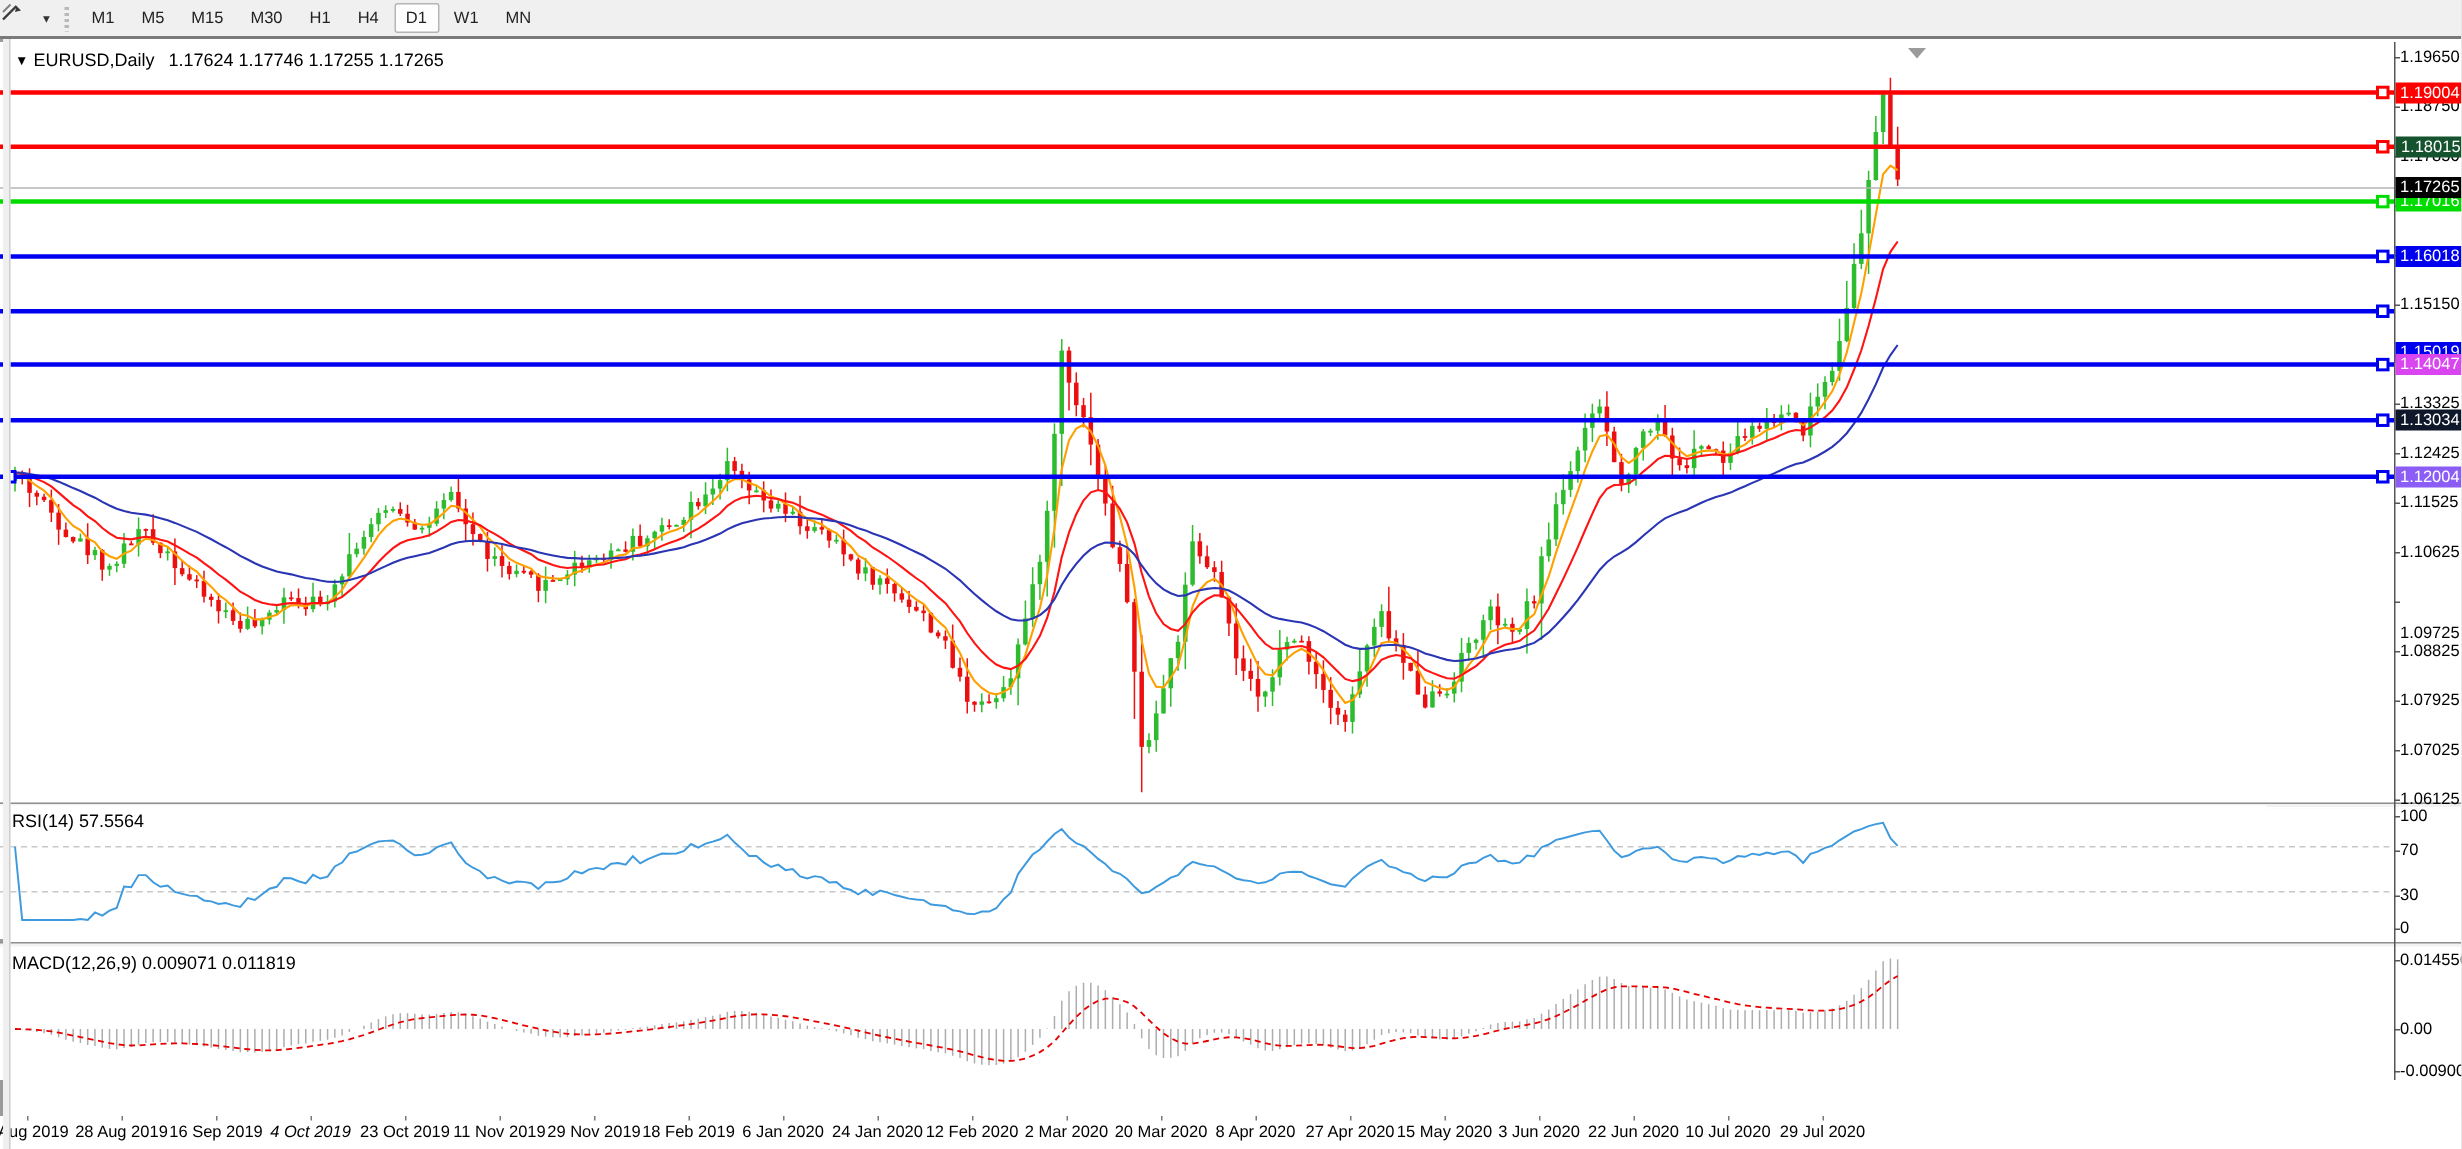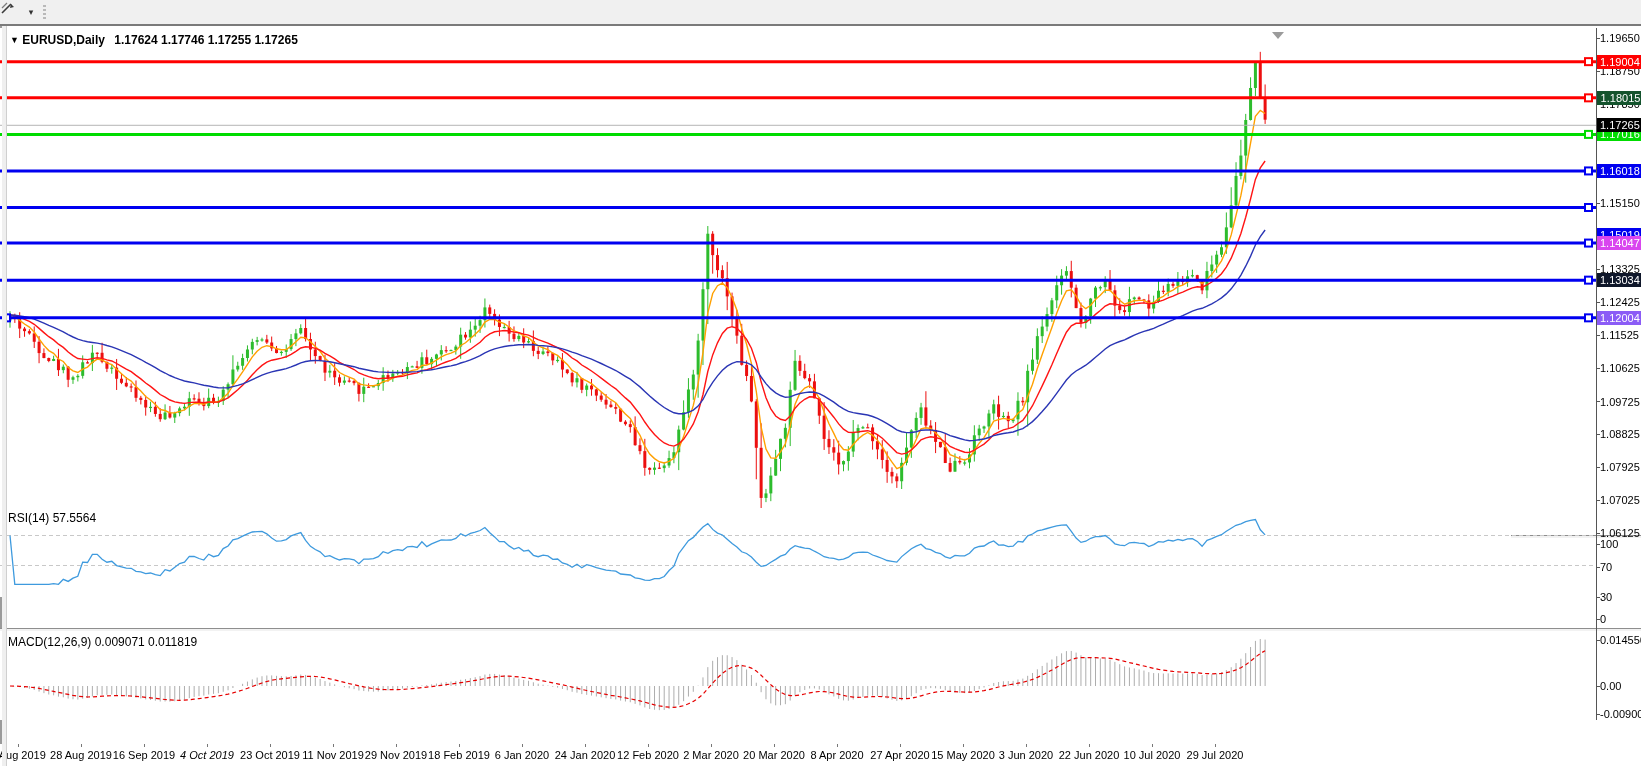--- a/index.html
+++ b/index.html
@@ -22,21 +22,21 @@
   .pane{position:absolute;left:0;background:#fff;}
   svg{position:absolute;left:0;top:0;}
   
   .sep{position:absolute;left:0;width:1641px;height:4px;background:#f2f2f2;
        border-top:1px solid #8e8e8e;border-bottom:1px solid #fff;box-sizing:border-box;cursor:row-resize;}
   .tick{position:absolute;left:1600px;font-size:11px;color:#000;white-space:nowrap;}
   .tickdash{position:absolute;left:1596px;width:4px;height:1px;background:#555;}
   .plabel{position:absolute;left:1597px;width:44px;height:14px;line-height:14px;font-size:11px;
           color:#fff;padding-left:3px;box-sizing:border-box;white-space:nowrap;}
   
-  .chtitle{position:absolute;font-size:12px;font-weight:700;color:#000;white-space:nowrap;}
+  .chtitle{position:absolute;font-size:12px;font-weight:400;color:#000;white-space:nowrap;}
   .indtitle{position:absolute;font-size:12px;color:#000;white-space:nowrap;font-weight:400;}
   .tri{position:absolute;width:0;height:0;border-left:6px solid transparent;border-right:6px solid transparent;
        border-top:7px solid #9b9b9b;}
   
   #dates{position:absolute;left:0;top:718px;width:1641px;height:24px;background:#fff;}
   .dlabel{position:absolute;top:5px;font-size:11px;color:#000;white-space:nowrap;transform:translateX(-50%);}
   .dtick{position:absolute;top:0;width:1px;height:3px;background:#777;}
 </style>
 </head>
 <body>
@@ -46,20 +46,31 @@
   <div id="toolbar">
     <div class="tool-icon">
       <svg width="16" height="16" viewBox="0 0 16 16">
         <path d="M2 13 L11 4" stroke="#3a3a3a" stroke-width="1.6" fill="none"></path>
         <path d="M11 4 l-1 4 l4 -1 z" fill="#3a3a3a"></path>
         <path d="M2 8 L7 3" stroke="#7d7d7d" stroke-width="1.2" fill="none"></path>
       </svg>
     </div>
     <div class="tool-caret">▾</div>
     <div class="grip"></div>
+    <div id="tfbtns" style="display:flex;align-items:center;">
+        <div class="tfbtn">M1</div>
+        <div class="tfbtn">M5</div>
+        <div class="tfbtn">M15</div>
+        <div class="tfbtn">M30</div>
+        <div class="tfbtn">H1</div>
+        <div class="tfbtn">H4</div>
+        <div class="tfbtn active">D1</div>
+        <div class="tfbtn">W1</div>
+        <div class="tfbtn">MN</div>
+      </div>
   </div>
 
   <div id="chartwin">
 
     <div class="pane" id="pricePane" style="top:2px;height:507px;width:1641px;">
       <svg id="priceSvg" width="1596" height="507">
           <line x1="10" y1="283.21808502786394" x2="10" y2="299.6977797173588" stroke="#2dbc2d" stroke-width="1"></line>
           <rect x="8.5" y="286.9758728575104" width="3" height="5.576127142489327" fill="#2dbc2d"></rect>
           <line x1="14.846" y1="285.68093342529005" x2="14.846" y2="294.9528256620641" stroke="#ec0f0f" stroke-width="1"></line>
           <rect x="13.346" y="286.9758728575104" width="3" height="4.076202049151391" fill="#ec0f0f"></rect>
@@ -604,21 +615,21 @@
       <div class="chtitle" style="left:10px;top:5px;">
         <span style="font-size:9px;vertical-align:1px;">▼</span>
         <span>EURUSD,Daily</span>
         <span style="margin-left:6px;">1.17624 1.17746 1.17255 1.17265</span>
       </div>
       <div class="tri" style="left:1272px;top:4px;"></div>
     </div>
 
     <div class="sep" style="top:509px;"></div>
 
-    <div class="pane" id="rsiPane" style="top:482px;height:89px;width:1511px;">
+    <div class="pane" id="rsiPane" style="top:511px;height:89px;width:1511px;">
       <svg id="rsiSvg" width="1596" height="89">
           <line x1="0" y1="27.5" x2="1596" y2="27.5" stroke="#c8c8c8" stroke-width="1" stroke-dasharray="4 3"></line>
           <line x1="0" y1="57.5" x2="1596" y2="57.5" stroke="#c8c8c8" stroke-width="1" stroke-dasharray="4 3"></line>
           <polyline points="10.0,27.5 14.8,76.3 19.7,76.3 24.5,76.3 29.4,76.3 34.2,76.3 39.1,76.3 43.9,76.3 48.8,76.3 53.6,75.7 58.5,76.3 63.3,71.3 68.2,73.4 73.0,70.1 77.8,68.3 82.7,54.1 87.5,54.5 92.4,46.4 97.2,46.4 102.1,51.2 106.9,54.2 111.8,53.3 116.6,57.6 121.5,58.9 126.3,60.1 131.2,60.3 136.0,63.3 140.8,63.9 145.7,65.6 150.5,65.0 155.4,66.6 160.2,67.6 165.1,61.7 169.9,63.0 174.8,59.2 179.6,55.5 184.5,54.2 189.3,48.3 194.1,48.5 199.0,50.5 203.8,52.0 208.7,46.2 213.5,48.7 218.4,47.4 223.2,40.6 228.1,38.0 232.9,31.9 237.8,30.7 242.6,28.2 247.5,25.8 252.3,24.0 257.1,23.6 262.0,23.4 266.8,25.8 271.7,30.1 276.5,33.2 281.4,32.8 286.2,31.6 291.1,27.9 295.9,26.1 300.8,24.6 305.6,32.3 310.5,38.3 315.3,41.5 320.1,43.8 325.0,48.6 329.8,47.6 334.7,50.1 339.5,52.0 344.4,50.7 349.2,50.9 354.1,51.8 358.9,55.7 363.8,51.1 368.6,51.1 373.4,50.7 378.3,48.6 383.1,43.7 388.0,45.3 392.8,42.6 397.7,41.6 402.5,42.5 407.4,38.8 412.2,38.4 417.1,39.5 421.9,33.8 426.8,38.6 431.6,35.9 436.4,33.9 441.3,32.0 446.1,32.2 451.0,32.0 455.8,30.4 460.7,25.7 465.5,28.1 470.4,25.4 475.2,24.1 480.1,22.5 484.9,19.5 489.8,24.7 494.6,28.9 499.4,33.7 504.3,33.7 509.1,37.9 514.0,41.0 518.8,39.4 523.7,43.1 528.5,42.3 533.4,47.3 538.2,48.7 543.1,47.1 547.9,47.9 552.8,51.3 557.6,51.0 562.4,55.0 567.3,56.3 572.1,59.3 577.0,56.2 581.8,59.7 586.7,56.7 591.5,57.9 596.4,59.7 601.2,60.8 606.1,62.1 610.9,62.7 615.8,63.1 620.6,66.0 625.4,66.5 630.3,67.0 635.1,69.8 640.0,70.6 644.8,72.2 649.7,72.4 654.5,70.7 659.4,70.7 664.2,68.5 669.1,62.5 673.9,58.2 678.7,45.7 683.6,39.1 688.4,32.7 693.3,29.4 698.1,24.0 703.0,19.0 707.8,15.7 712.7,21.4 717.5,25.1 722.4,27.0 727.2,31.2 732.1,35.6 736.9,39.0 741.7,43.8 746.6,45.5 751.4,49.0 756.3,54.2 761.1,58.4 766.0,57.5 770.8,54.3 775.7,51.4 780.5,48.1 785.4,46.4 790.2,41.0 795.1,37.6 799.9,39.0 804.7,40.1 809.6,40.6 814.4,43.2 819.3,45.7 824.1,48.7 829.0,49.8 833.8,50.4 838.7,51.9 843.5,51.2 848.4,49.2 853.2,45.4 858.1,44.4 862.9,44.2 867.7,44.3 872.6,47.0 877.4,48.6 882.3,50.5 887.1,52.5 892.0,53.3 896.8,54.1 901.7,48.6 906.5,44.7 911.4,40.7 916.2,38.2 921.0,36.2 925.9,40.6 930.7,41.7 935.6,44.4 940.4,45.5 945.3,48.8 950.1,50.4 955.0,47.4 959.8,47.8 964.7,47.8 969.5,45.3 974.4,40.1 979.2,38.5 984.0,38.0 988.9,34.9 993.7,32.9 998.6,37.1 1003.4,36.9 1008.3,38.7 1013.1,38.1 1018.0,33.4 1022.8,34.0 1027.7,27.8 1032.5,26.0 1037.4,22.9 1042.2,21.8 1047.0,20.5 1051.9,19.2 1056.7,17.9 1061.6,17.1 1066.4,16.8 1071.3,23.3 1076.1,30.1 1081.0,34.4 1085.8,33.2 1090.7,30.3 1095.5,28.7 1100.3,28.6 1105.2,27.5 1110.0,31.1 1114.9,35.8 1119.7,37.1 1124.6,37.7 1129.4,34.8 1134.3,34.4 1139.1,35.1 1144.0,35.5 1148.8,38.5 1153.7,36.6 1158.5,33.7 1163.3,34.2 1168.2,32.1 1173.0,33.0 1177.9,31.4 1182.7,32.5 1187.6,30.9 1192.4,30.6 1197.3,33.4 1202.1,38.3 1207.0,32.3 1211.8,30.7 1216.7,28.3 1221.5,26.7 1226.3,23.2 1231.2,20.2 1236.0,17.3 1240.9,15.8 1245.7,13.7 1250.6,12.4 1255.4,11.5 1260.3,21.8 1265.1,26.9" fill="none" stroke="#3e9ade" stroke-width="1.3"></polyline>
         </svg>
       <div class="indtitle" style="left:8px;top:3px;">RSI(14) 57.5564</div>
     </div>
 
     <div class="sep" style="top:602px;"></div>
 
@@ -951,21 +962,21 @@
       <div class="tick" style="top: 204.555px;">1.14225</div>
       <div class="tickdash" style="top: 243.495px;"></div>
       <div class="tick" style="top: 237.495px;">1.13325</div>
       <div class="tickdash" style="top: 276.435px;"></div>
       <div class="tick" style="top: 270.435px;">1.12425</div>
       <div class="tickdash" style="top: 309.375px;"></div>
       <div class="tick" style="top: 303.375px;">1.11525</div>
       <div class="tickdash" style="top: 342.315px;"></div>
       <div class="tick" style="top: 336.315px;">1.10625</div>
       <div class="tickdash" style="top: 375.255px;"></div>
-      <div class="tick" style="top: 370px; text-align: right;">1.09725</div>
+      <div class="tick" style="top: 390px; text-align: right;">1.09725</div>
       <div class="tickdash" style="top: 408.195px;"></div>
       <div class="tick" style="top: 402.195px;">1.08825</div>
       <div class="tickdash" style="top: 441.135px;"></div>
       <div class="tick" style="top: 435.135px;">1.07925</div>
       <div class="tickdash" style="top: 474.075px;"></div>
       <div class="tick" style="top: 468.075px;">1.07025</div>
       <div class="tickdash" style="top: 507.015px;"></div>
       <div class="tick" style="top: 501.015px;">1.06125</div>
       <div class="plabel" style="top: 28.6436px; background: rgb(255, 0, 0);">1.19004</div>
       <div class="plabel" style="top: 64.841px; background: #14532d; text-align: center;">1.18015</div>

